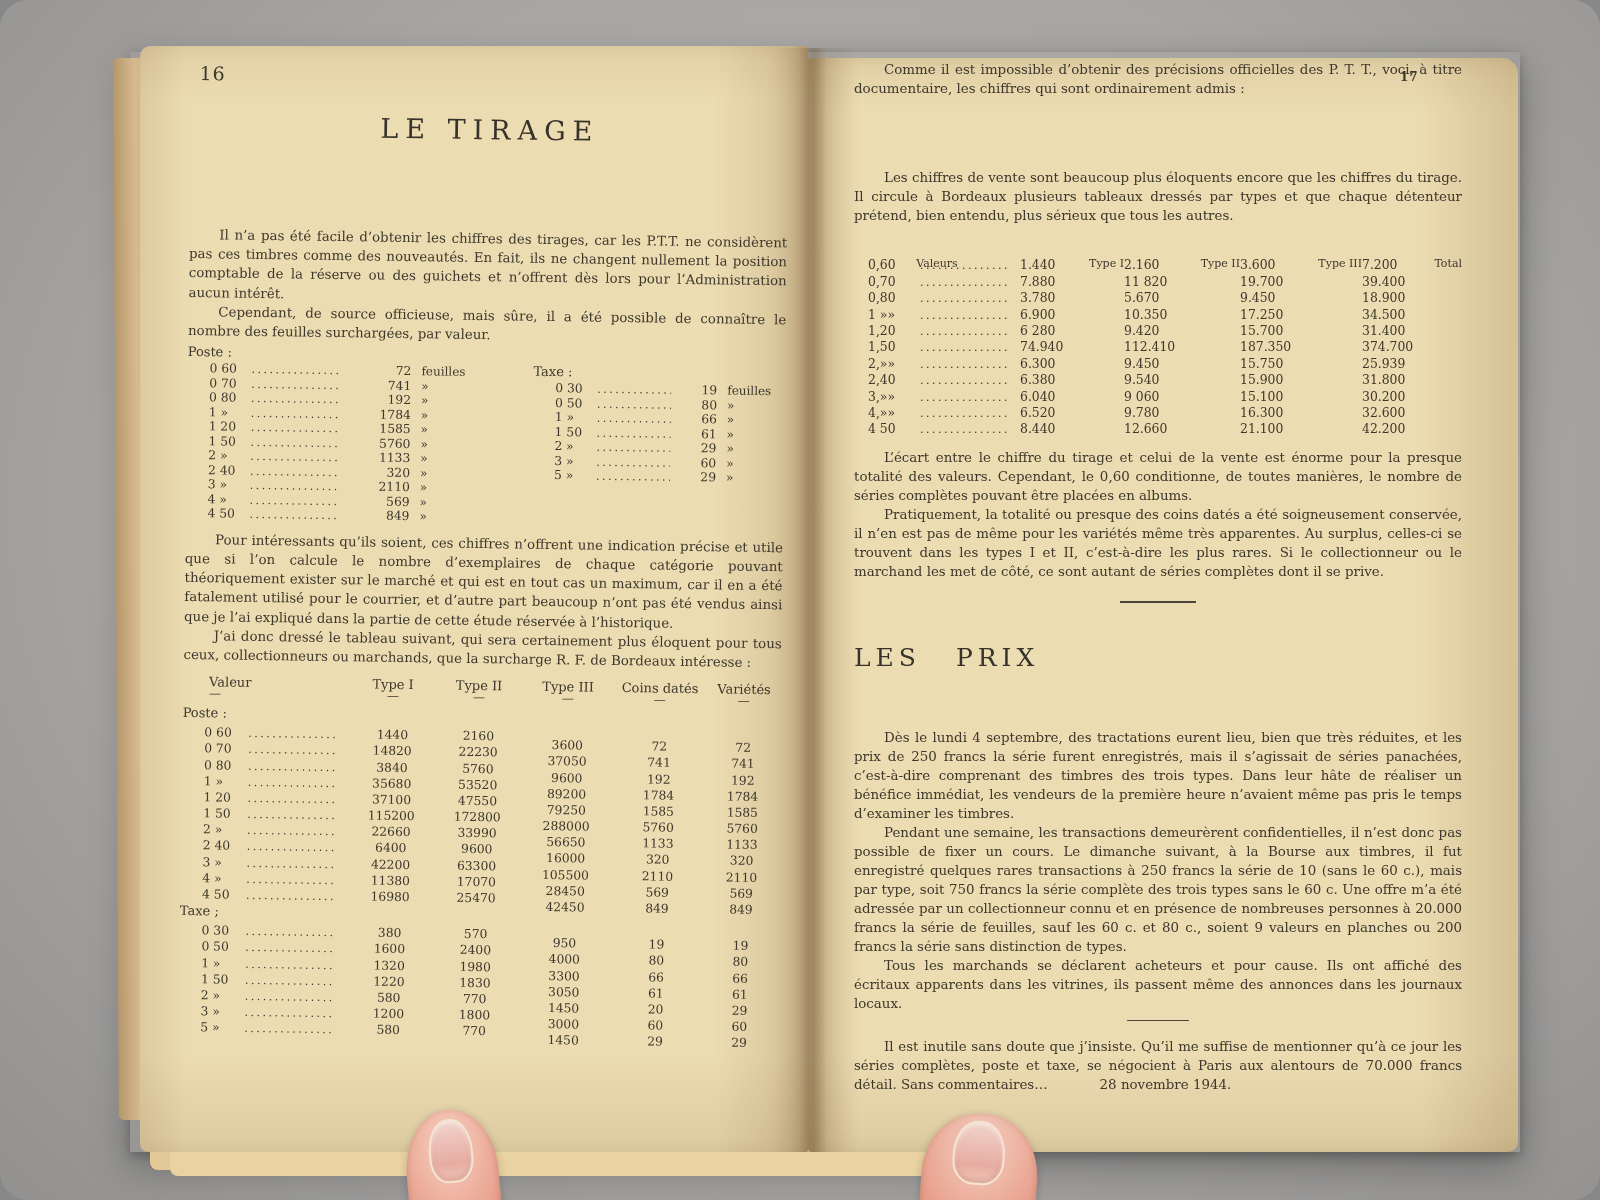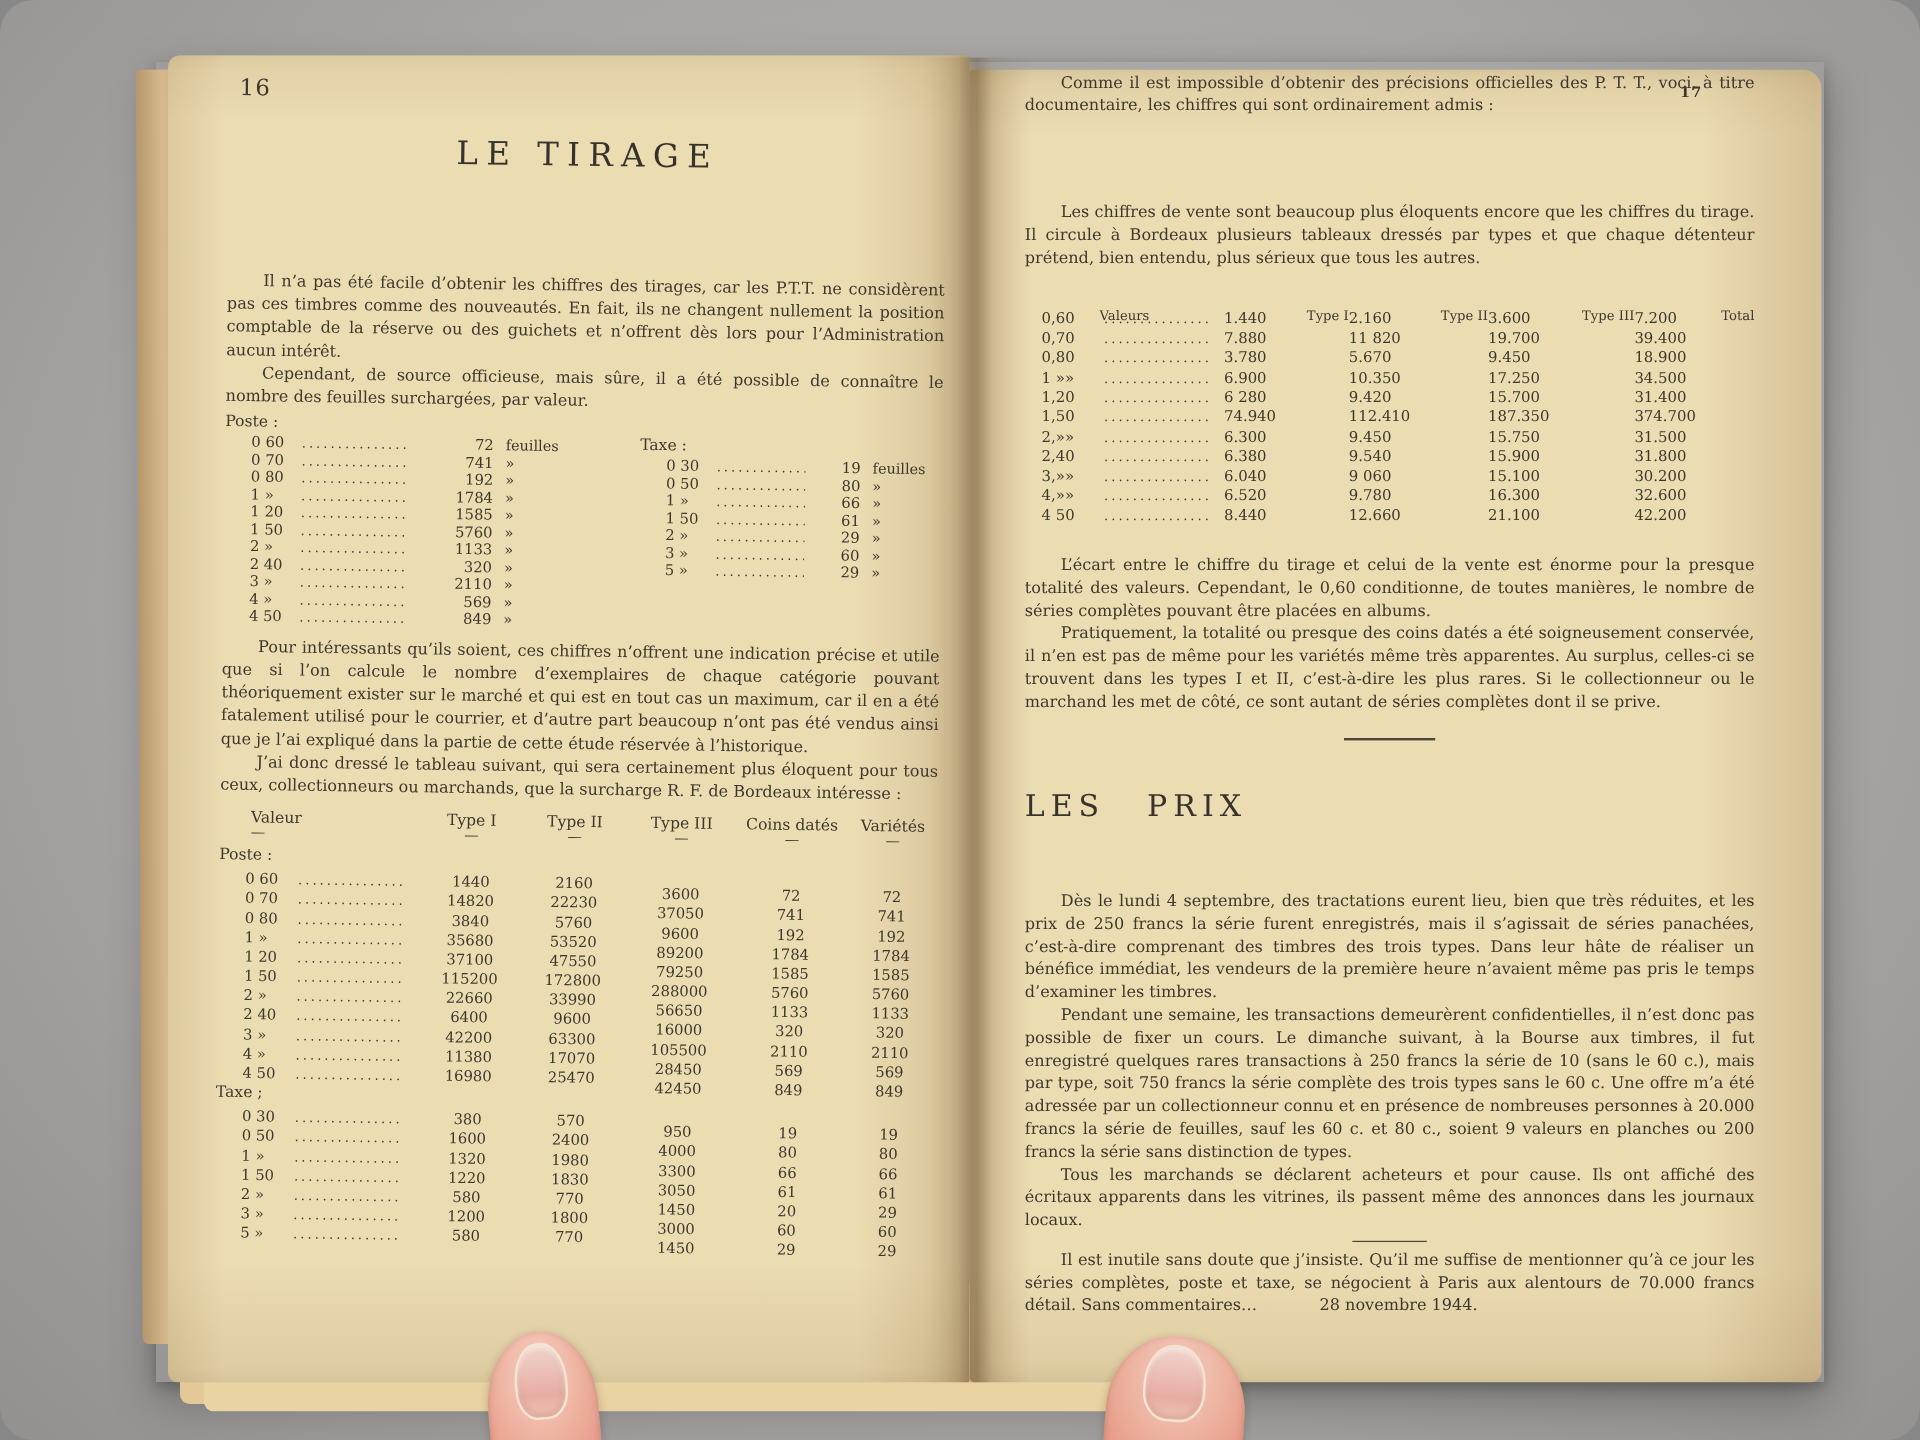--- a/index.html
+++ b/index.html
@@ -473,21 +473,21 @@
         <div class="t17 dots17">...............</div>
         <div class="t17 num17">74.940</div>
         <div class="t17 num17">112.410</div>
         <div class="t17 num17">187.350</div>
         <div class="t17 num17">374.700</div>
         <div class="t17 val17">2,»»</div>
         <div class="t17 dots17">...............</div>
         <div class="t17 num17">6.300</div>
         <div class="t17 num17">9.450</div>
         <div class="t17 num17">15.750</div>
-        <div class="t17 num17">31.500</div>
+        <div class="t17 num17">25.939</div>
         <div class="t17 val17">2,40</div>
         <div class="t17 dots17">...............</div>
         <div class="t17 num17">6.380</div>
         <div class="t17 num17">9.540</div>
         <div class="t17 num17">15.900</div>
         <div class="t17 num17">31.800</div>
         <div class="t17 val17">3,»»</div>
         <div class="t17 dots17">...............</div>
         <div class="t17 num17">6.040</div>
         <div class="t17 num17">9 060</div>
@@ -500,34 +500,34 @@
         <div class="t17 num17">16.300</div>
         <div class="t17 num17">32.600</div>
         <div class="t17 val17">4 50</div>
         <div class="t17 dots17">...............</div>
         <div class="t17 num17">8.440</div>
         <div class="t17 num17">12.660</div>
         <div class="t17 num17">21.100</div>
         <div class="t17 num17">42.200</div>
       </div>
 
-    <p class="para" style="margin-top:24px">L’écart entre le chiffre du tirage et celui de la vente est énorme pour la presque totalité des valeurs. Cependant, le 0,60 conditionne, de toutes manières, le nombre de séries complètes pouvant être placées en albums.</p>
+    <p class="para" style="margin-top:10px">L’écart entre le chiffre du tirage et celui de la vente est énorme pour la presque totalité des valeurs. Cependant, le 0,60 conditionne, de toutes manières, le nombre de séries complètes pouvant être placées en albums.</p>
     <p class="para">Pratiquement, la totalité ou presque des coins datés a été soigneusement conservée, il n’en est pas de même pour les variétés même très apparentes. Au surplus, celles-ci se trouvent dans les types I et II, c’est-à-dire les plus rares. Si le collectionneur ou le marchand les met de côté, ce sont autant de séries complètes dont il se prive.</p>
 
     <hr class="hr-div">
 
     <h2 class="title2">LES PRIX</h2>
 
     <p class="para" style="margin-top:56px">Dès le lundi 4 septembre, des tractations eurent lieu, bien que très réduites, et les prix de 250 francs la série furent enregistrés, mais il s’agissait de séries panachées, c’est-à-dire comprenant des timbres des trois types. Dans leur hâte de réaliser un bénéfice immédiat, les vendeurs de la première heure n’avaient même pas pris le temps d’examiner les timbres.</p>
     <p class="para">Pendant une semaine, les transactions demeurèrent confidentielles, il n’est donc pas possible de fixer un cours. Le dimanche suivant, à la Bourse aux timbres, il fut enregistré quelques rares transactions à 250 francs la série de 10 (sans le 60 c.), mais par type, soit 750 francs la série complète des trois types sans le 60 c. Une offre m’a été adressée par un collectionneur connu et en présence de nombreuses personnes à 20.000 francs la série de feuilles, sauf les 60 c. et 80 c., soient 9 valeurs en planches ou 200 francs la série sans distinction de types.</p>
     <p class="para">Tous les marchands se déclarent acheteurs et pour cause. Ils ont affiché des écritaux apparents dans les vitrines, ils passent même des annonces dans les journaux locaux.</p>
 
     <hr class="hr-small">
 
-    <p class="para" style="margin-top:6px"><span>Il est inutile sans doute que j’insiste. Qu’il me suffise de mentionner qu’à ce jour les séries complètes, poste et taxe, se négocient à Paris aux alentours de 70.000 francs détail. Sans commentaires…</span><span class="date">28 novembre 1944.</span></p>
+    <p class="para" style="margin-top:16px"><span>Il est inutile sans doute que j’insiste. Qu’il me suffise de mentionner qu’à ce jour les séries complètes, poste et taxe, se négocient à Paris aux alentours de 70.000 francs détail. Sans commentaires…</span><span class="date">28 novembre 1944.</span></p>
   </div>
 
   <div class="thumb thumb-l">
     <div class="nail nail-l"></div>
   </div>
   <div class="thumb thumb-r">
     <div class="nail nail-r"></div>
   </div>
 </div>
 

